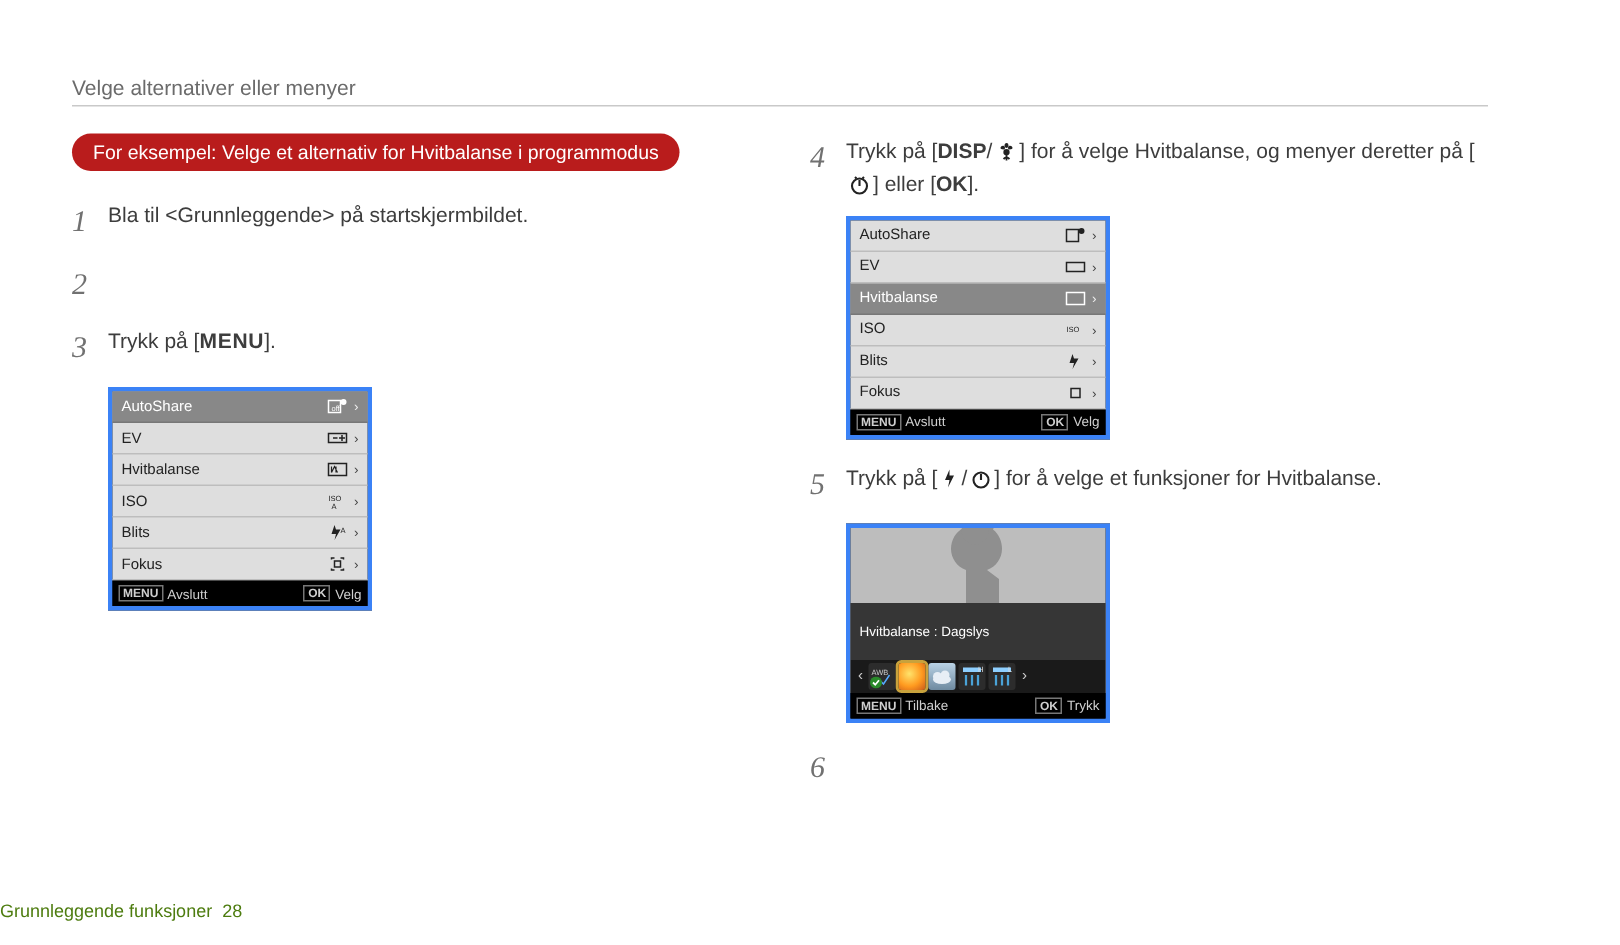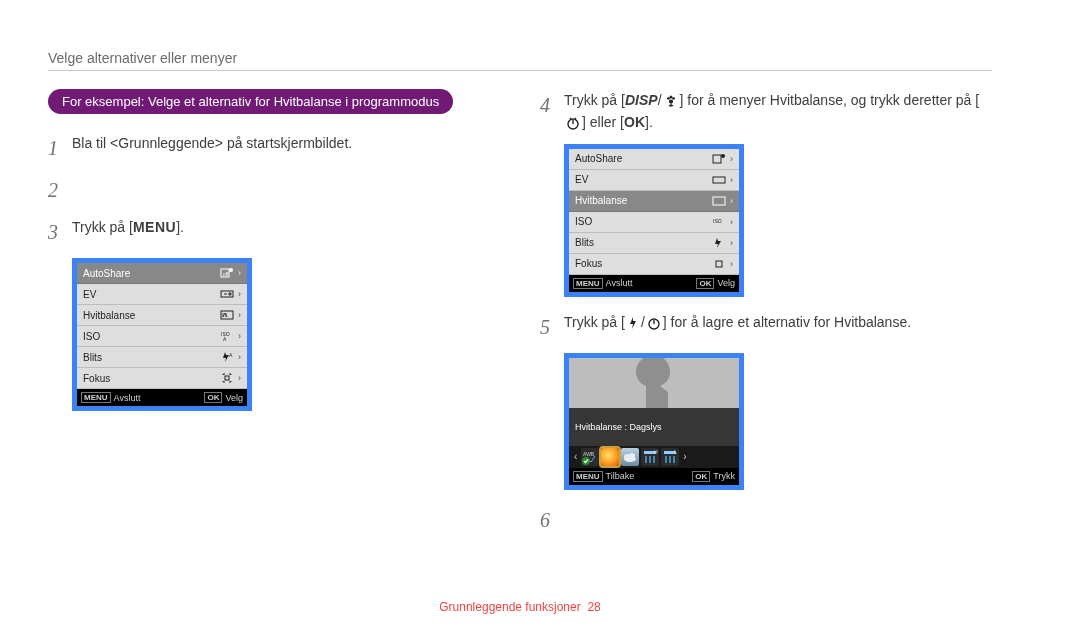--- a/index.html
+++ b/index.html
@@ -1,33 +1,33 @@
 <!DOCTYPE html>
 <html><head>
 <meta charset="utf-8">
 <style>
   html,body{margin:0;padding:0;background:#fff;font-family:Arial,Helvetica,sans-serif;color:#3d3d3d;}
   .page{width:1040px;height:630px;position:relative;box-sizing:border-box;padding:50px 48px 0 48px;}
   .page-title{font-size:14px;color:#6b6b6b;border-bottom:1px solid #c9c9c9;padding-bottom:4px;margin-bottom:18px;}
   .cols{display:flex;gap:40px;}
   .col{flex:1;min-width:0;}
-  .callout{display:inline-block;background:#701a75;color:#fff;font-size:13px;border-radius:16px;padding:5px 14px;margin-bottom:18px;}
+  .callout{display:inline-block;background:#b91c1c;color:#fff;font-size:13px;border-radius:16px;padding:5px 14px;margin-bottom:18px;}
   .step{display:flex;align-items:flex-start;gap:10px;font-size:14px;line-height:1.6;margin-bottom:10px;}
   .step-num{font-size:20px;font-style:italic;color:#717171;font-family:Georgia,serif;min-width:14px;}
   .step-body{flex:1;}
   .icon-inline{display:inline-block;vertical-align:-3px;margin:0 2px;}
   .pbadge{display:inline-block;width:20px;height:18px;border:1px solid #444;border-radius:3px;background:#eaeaea;position:relative;vertical-align:-4px;}
   .pbadge::after{content:"P";font-size:10px;font-weight:bold;position:absolute;right:2px;bottom:0;color:#2b4aa8;}
   .pbadge::before{content:"";position:absolute;left:3px;top:3px;width:8px;height:8px;border:1px solid #444;border-radius:2px;}
   .menu-glyph{font-weight:900;letter-spacing:0.5px;}
-  .disp-glyph{font-weight:900;font-style:italic;}
+  .disp-glyph{font-weight:900;}
   .flower-icon svg,.timer-icon svg,.flash-icon svg{display:block;}
   .ok-glyph{font-weight:900;}
   
-  .lcd{width:170px;border:5px solid #3b82f6;background:#000;margin-top:4px;margin-bottom:14px;font-size:10px;}
+  .lcd{width:170px;border:3px solid #3b82f6;background:#000;margin-top:4px;margin-bottom:14px;font-size:10px;}
   .lcd-menu{background:#dedede;}
   .lcd-row{display:flex;align-items:center;justify-content:space-between;padding:4px 6px;border-bottom:1px solid #bdbdbd;color:#222;}
   .lcd-row .lbl{flex:1;}
   .lcd-row .val{display:flex;align-items:center;gap:4px;}
   .lcd-row.selected{background:#888;color:#fff;border-bottom:1px solid #777;}
   .lcd-footer{display:flex;background:#000;color:#cfcfcf;font-size:9px;padding:3px 4px;gap:4px;}
   .lcd-footer .tag{display:inline-block;border:1px solid #777;padding:0 2px;font-weight:bold;font-size:8px;}
   .lcd-footer .pair{display:flex;align-items:center;gap:3px;}
   .chev{font-size:9px;color:#444;}
   .mini-icon{display:inline-block;width:14px;height:12px;position:relative;}
@@ -35,21 +35,21 @@
   
   .lcd-preview{height:110px;background:#bdbdbd;display:flex;flex-direction:column;}
   .lcd-preview .silhouette{flex:1;position:relative;overflow:hidden;}
   .lcd-preview .silhouette svg{position:absolute;left:50%;transform:translateX(-50%);bottom:0;}
   .lcd-overlay{background:rgba(30,30,30,0.85);color:#fff;font-size:9px;padding:14px 6px;}
   .lcd-strip{display:flex;background:#1a1a1a;align-items:center;padding:2px 3px;gap:2px;}
   .thumb{width:18px;height:18px;border-radius:2px;}
   .thumb.dark{background:#2c2c2c;}
   .thumb.sel{outline:2px solid #c8a23c;}
   .strip-arrow{color:#ccc;font-size:10px;padding:0 2px;}
-  .footer{position:absolute;bottom:16px;left:0;right:0;text-align:center;font-size:12px;color:#ef4444;}
+  .footer{position:absolute;bottom:16px;left:0;right:0;font-size:12px;color:#4d7c0f;}
 </style>
 </head>
 <body>
 
 <div class="page">
 
   <div class="page-title">Velge alternativer eller menyer</div>
 
   <div class="cols">
 
@@ -165,21 +165,21 @@
       </div>
     </div>
 
     <div class="col">
 
       <div class="step">
         <div class="step-num">4</div>
         <div class="step-body">
           <span>Trykk på [</span><span class="disp-glyph">DISP</span><span>/</span><span class="icon-inline flower-icon"><svg width="14" height="14" viewBox="0 0 14 14">
                 <path d="M7 2c1 0 1 2 0 2s-1-2 0-2zM4 4c1-1 2 1 1 1s-2 0-1-1zM10 4c-1-1-2 1-1 1s2 0 1-1zM7 6c2 0 2 3 0 3s-2-3 0-3zM7 9v4M5 12c1-1 2-1 2-1M9 12c-1-1-2-1-2-1" stroke="#222" stroke-width="1.2" fill="#222"></path>
-              </svg></span><span>] for å menyer Hvitbalanse, og trykk deretter på [</span><span class="icon-inline timer-icon"><svg width="14" height="14" viewBox="0 0 14 14">
+              </svg></span><span>] for å velge Hvitbalanse, og menyer deretter på [</span><span class="icon-inline timer-icon"><svg width="14" height="14" viewBox="0 0 14 14">
                 <circle cx="7" cy="8" r="5" fill="none" stroke="#222" stroke-width="1.4"></circle>
                 <path d="M7 8V4M4 2l1 1M10 2l-1 1" stroke="#222" stroke-width="1.4"></path>
               </svg></span><span>] eller [</span><span class="ok-glyph">OK</span><span>].</span>
         </div>
       </div>
 
       <div style="margin-left:24px;">
       <div class="lcd">
         <div class="lcd-menu">
           <div class="lcd-row">
@@ -265,21 +265,21 @@
       </div>
 
       <div class="step">
         <div class="step-num">5</div>
         <div class="step-body">
           <span>Trykk på [</span><span class="icon-inline flash-icon"><svg width="12" height="14" viewBox="0 0 12 14">
                 <path d="M6 1L3 8h3l-1 5 4-8H6z" fill="#222"></path>
               </svg></span><span>/</span><span class="icon-inline timer-icon"><svg width="14" height="14" viewBox="0 0 14 14">
                 <circle cx="7" cy="8" r="5" fill="none" stroke="#222" stroke-width="1.4"></circle>
                 <path d="M7 8V4" stroke="#222" stroke-width="1.4"></path>
-              </svg></span><span>] for å lagre et alternativ for Hvitbalanse.</span>
+              </svg></span><span>] for å velge et funksjoner for Hvitbalanse.</span>
         </div>
       </div>
 
       <div style="margin-left:24px;">
       <div class="lcd">
         <div class="lcd-preview">
           <div class="silhouette">
             <svg width="80" height="70" viewBox="0 0 80 70">
               <path d="M32 70v-22c-6-2-10-8-10-14 0-9 7-16 16-16 3 0 5 1 7 2l6-12 4 2-5 11c4 3 6 8 6 13 0 6-4 12-10 14l8 6v16z" fill="#8f8f8f"></path>
               <circle cx="38" cy="22" r="9" fill="#8f8f8f"></circle>

